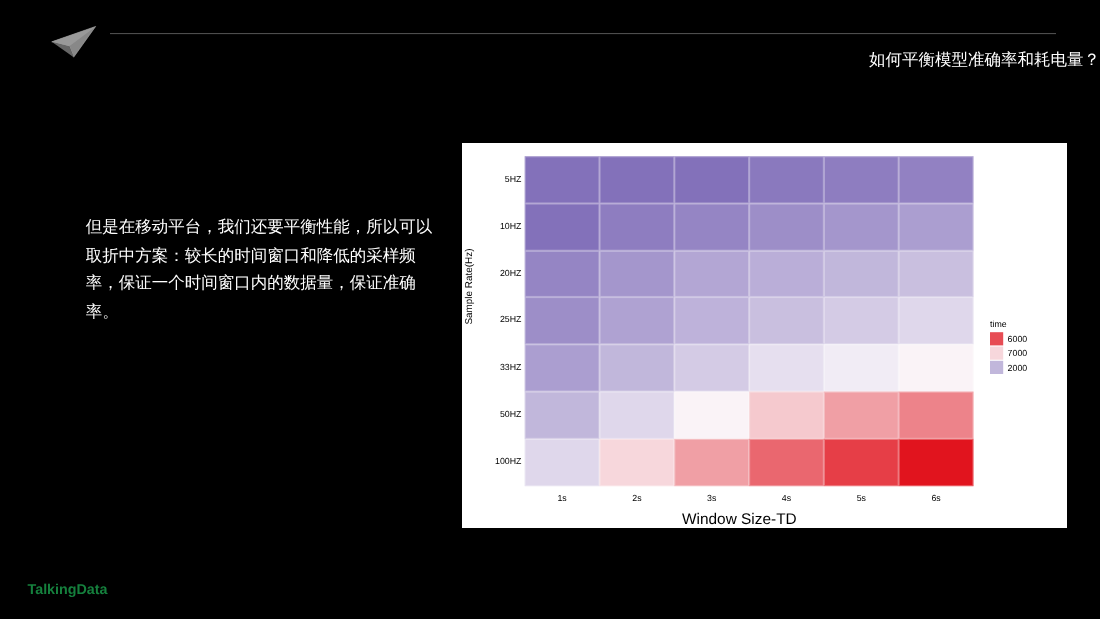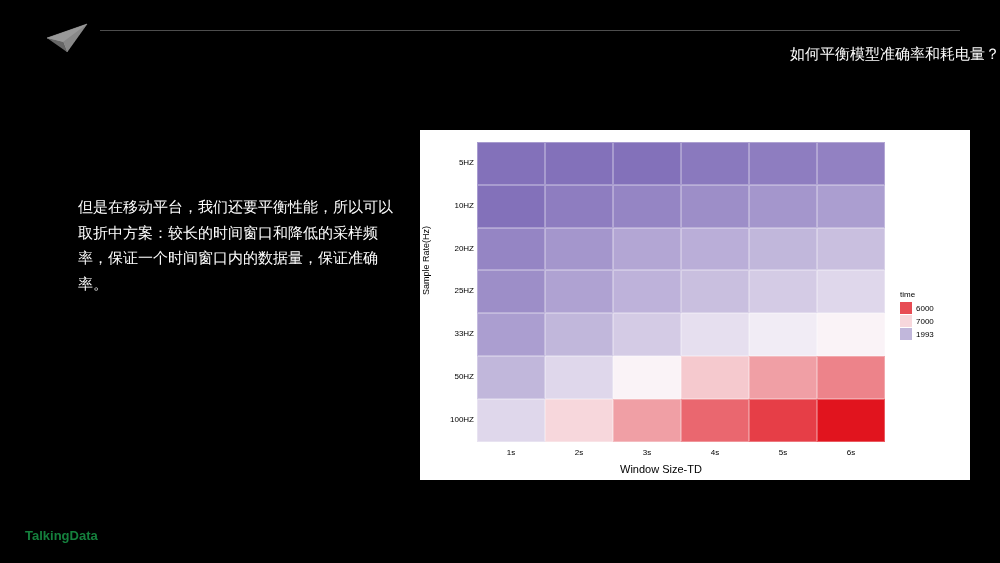--- a/index.html
+++ b/index.html
@@ -111,21 +111,21 @@
       top: 160px;
       font-size: 9px;
       color: #000;
       transform: rotate(-90deg);
       transform-origin: left center;
     }
     .x-axis-title {
       position: absolute;
       left: 200px;
       top: 333px;
-      font-size: 11px;
+      font-size: 14px;
       color: #000;
     }
     .legend {
       position: absolute;
       right: 10px;
       top: 160px;
       width: 60px;
     }
     .legend-title {
       font-size: 8px;
@@ -256,19 +256,19 @@
         <div class="legend-item">
           <div class="legend-swatch" style="background: rgb(231, 76, 84);"></div>
           <div class="legend-label">6000</div>
         </div>
         <div class="legend-item">
           <div class="legend-swatch" style="background: rgb(247, 215, 220);"></div>
           <div class="legend-label">7000</div>
         </div>
         <div class="legend-item">
           <div class="legend-swatch" style="background: rgb(193, 183, 219);"></div>
-          <div class="legend-label">1993</div>
+          <div class="legend-label">2000</div>
         </div>
       </div>
   </div>
 </div>
 
 <div class="footer-logo">TalkingData</div>
 
 </body></html>

